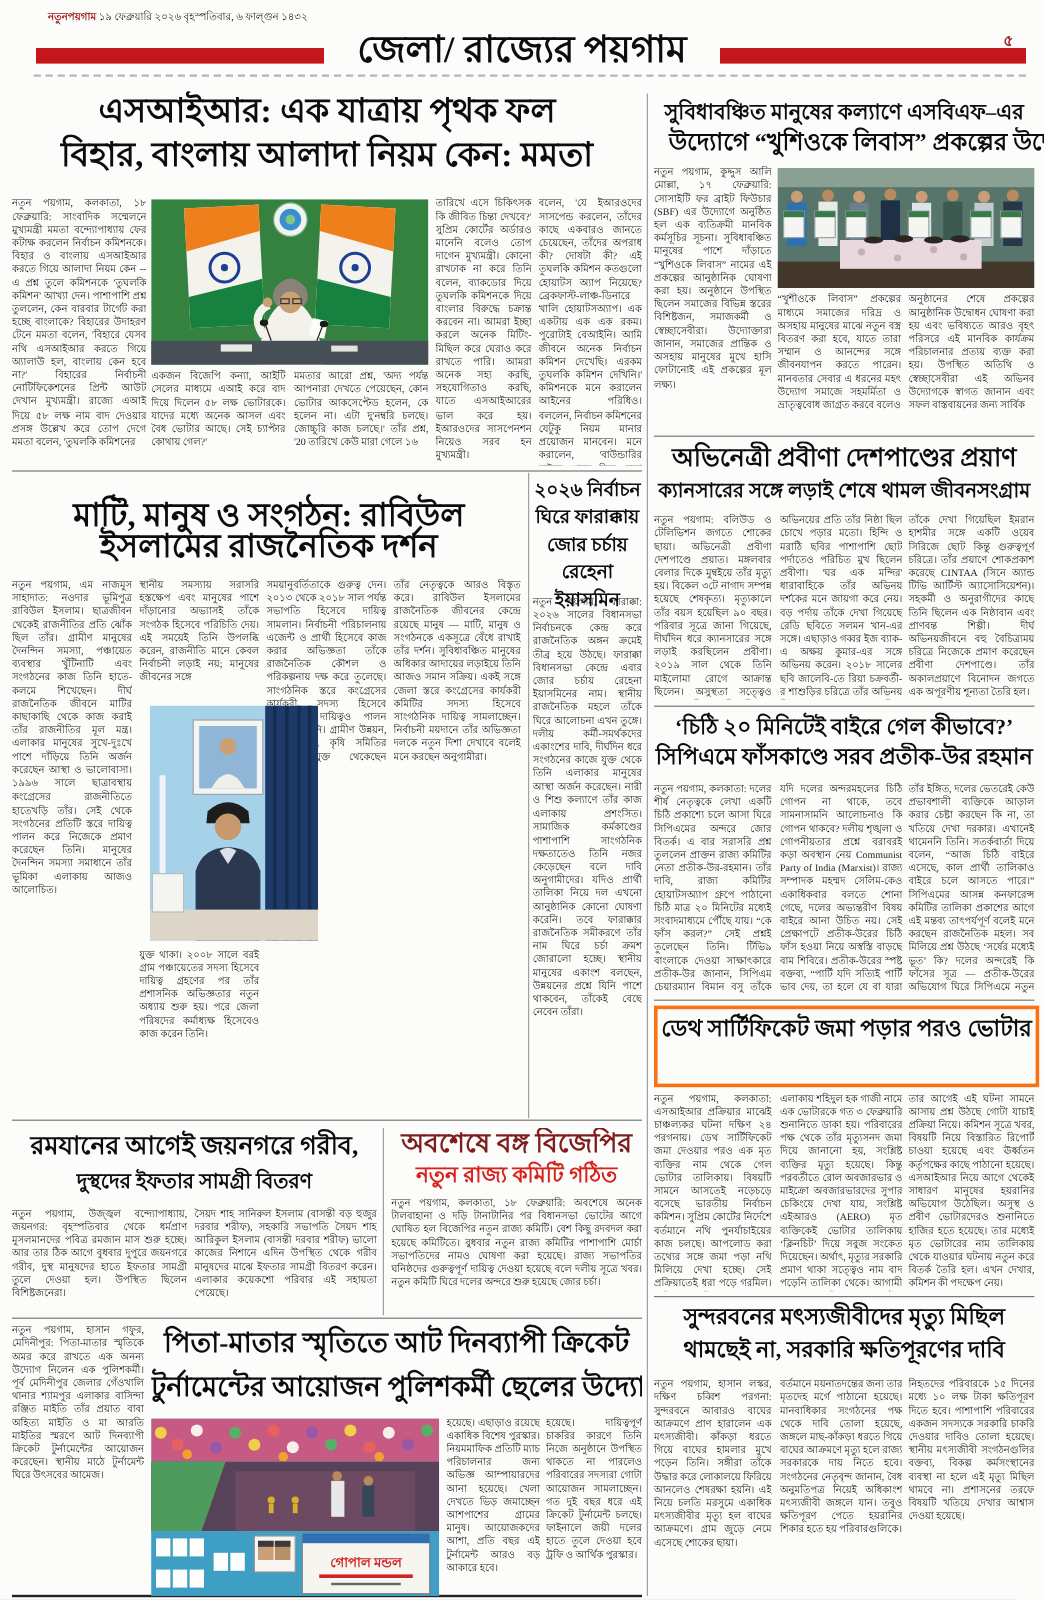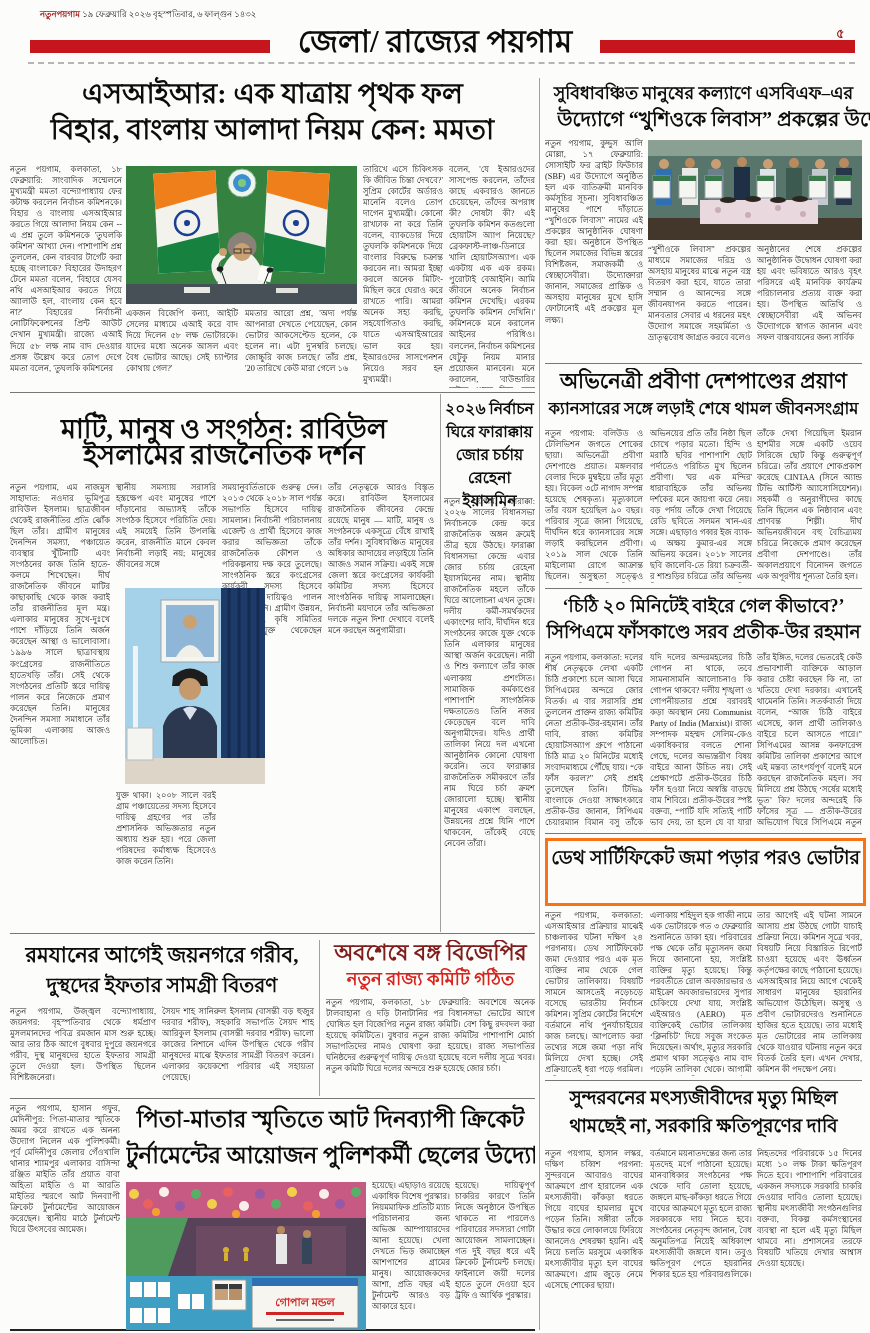--- a/index.html
+++ b/index.html
@@ -130,21 +130,21 @@
 
   <div class="vrule" style="left:440px;top:394px;height:538px;"></div>
   <section>
     <div class="abs hl" style="left:444px;top:397px;width:91px;font-size:15.5px;line-height:23px;white-space:normal;">২০২৬ নির্বাচন ঘিরে ফারাক্কায় জোর চর্চায় রেহেনা ইয়াসমিন</div>
     <div class="abs col" style="left:444px;top:496px;width:91px;height:434px;">নতুন পয়গাম, ফারাক্কা: ২০২৬ সালের বিধানসভা নির্বাচনকে কেন্দ্র করে রাজনৈতিক অঙ্গন ক্রমেই তীব্র হয়ে উঠছে। ফারাক্কা বিধানসভা কেন্দ্রে এবার জোর চর্চায় রেহেনা ইয়াসমিনের নাম। স্থানীয় রাজনৈতিক মহলে তাঁকে ঘিরে আলোচনা এখন তুঙ্গে। দলীয় কর্মী-সমর্থকদের একাংশের দাবি, দীর্ঘদিন ধরে সংগঠনের কাজে যুক্ত থেকে তিনি এলাকার মানুষের আস্থা অর্জন করেছেন। নারী ও শিশু কল্যাণে তাঁর কাজ এলাকায় প্রশংসিত। সামাজিক কর্মকাণ্ডের পাশাপাশি সাংগঠনিক দক্ষতাতেও তিনি নজর কেড়েছেন বলে দাবি অনুগামীদের। যদিও প্রার্থী তালিকা নিয়ে দল এখনো আনুষ্ঠানিক কোনো ঘোষণা করেনি। তবে ফারাক্কার রাজনৈতিক সমীকরণে তাঁর নাম ঘিরে চর্চা ক্রমশ জোরালো হচ্ছে। স্থানীয় মানুষের একাংশ বলছেন, উন্নয়নের প্রশ্নে যিনি পাশে থাকবেন, তাঁকেই বেছে নেবেন তাঁরা।</div>
   </section>
   <div class="hrule" style="left:10px;top:933px;width:525px;"></div>
 
   <section>
     <div class="abs hl" style="left:10px;top:940px;width:304px;font-size:21px;line-height:30px;">রমযানের আগেই জয়নগরে গরীব,</div>
-    <div class="abs hl" style="left:10px;top:970px;width:304px;font-size:20px;line-height:30px;">দুস্থদের ইফতার সামগ্রী বিতরণ</div>
+    <div class="abs hl" style="left:10px;top:970px;width:304px;font-size:17px;line-height:30px;">দুস্থদের ইফতার সামগ্রী বিতরণ</div>
     <div class="abs col" style="left:10px;top:1006px;width:146px;height:88px;">নতুন পয়গাম, উজ্জ্বল বন্দ্যোপাধ্যায়, জয়নগর: বৃহস্পতিবার থেকে ধর্মপ্রাণ মুসলমানদের পবিত্র রমজান মাস শুরু হচ্ছে। আর তার ঠিক আগে বুধবার দুপুরে জয়নগরে গরীব, দুস্থ মানুষদের হাতে ইফতার সামগ্রী তুলে দেওয়া হল। উপস্থিত ছিলেন বিশিষ্টজনেরা।</div>
     <div class="abs col" style="left:162px;top:1006px;width:152px;height:88px;">সৈয়দ শাহ সানিরুল ইসলাম (বাসন্তী বড় হুজুর দরবার শরীফ), সহকারি সভাপতি সৈয়দ শাহ আরিকুল ইসলাম (বাসন্তী দরবার শরীফ) ভালো কাজের নিশানে এদিন উপস্থিত থেকে গরীব মানুষদের মাঝে ইফতার সামগ্রী বিতরণ করেন। এলাকার কয়েকশো পরিবার এই সহায়তা পেয়েছে।</div>
   </section>
 
   <div class="vrule" style="left:319px;top:940px;height:156px;"></div>
   <section>
     <div class="abs hl" style="left:326px;top:940px;width:209px;font-size:22px;line-height:26px;color:#7f1d1d;">অবশেষে বঙ্গ বিজেপির</div>
     <div class="abs hl" style="left:326px;top:966px;width:209px;font-size:18px;line-height:26px;color:#d6231e;">নতুন রাজ্য কমিটি গঠিত</div>
     <div class="abs col" style="left:326px;top:997px;width:209px;height:97px;">নতুন পয়গাম, কলকাতা, ১৮ ফেব্রুয়ারি: অবশেষে অনেক টালবাহানা ও দড়ি টানাটানির পর বিধানসভা ভোটের আগে ঘোষিত হল বিজেপির নতুন রাজ্য কমিটি। বেশ কিছু রদবদল করা হয়েছে কমিটিতে। বুধবার নতুন রাজ্য কমিটির পাশাপাশি মোর্চা সভাপতিদের নামও ঘোষণা করা হয়েছে। রাজ্য সভাপতির ঘনিষ্ঠদের গুরুত্বপূর্ণ দায়িত্ব দেওয়া হয়েছে বলে দলীয় সূত্রে খবর। নতুন কমিটি ঘিরে দলের অন্দরে শুরু হয়েছে জোর চর্চা।</div>
   </section>

